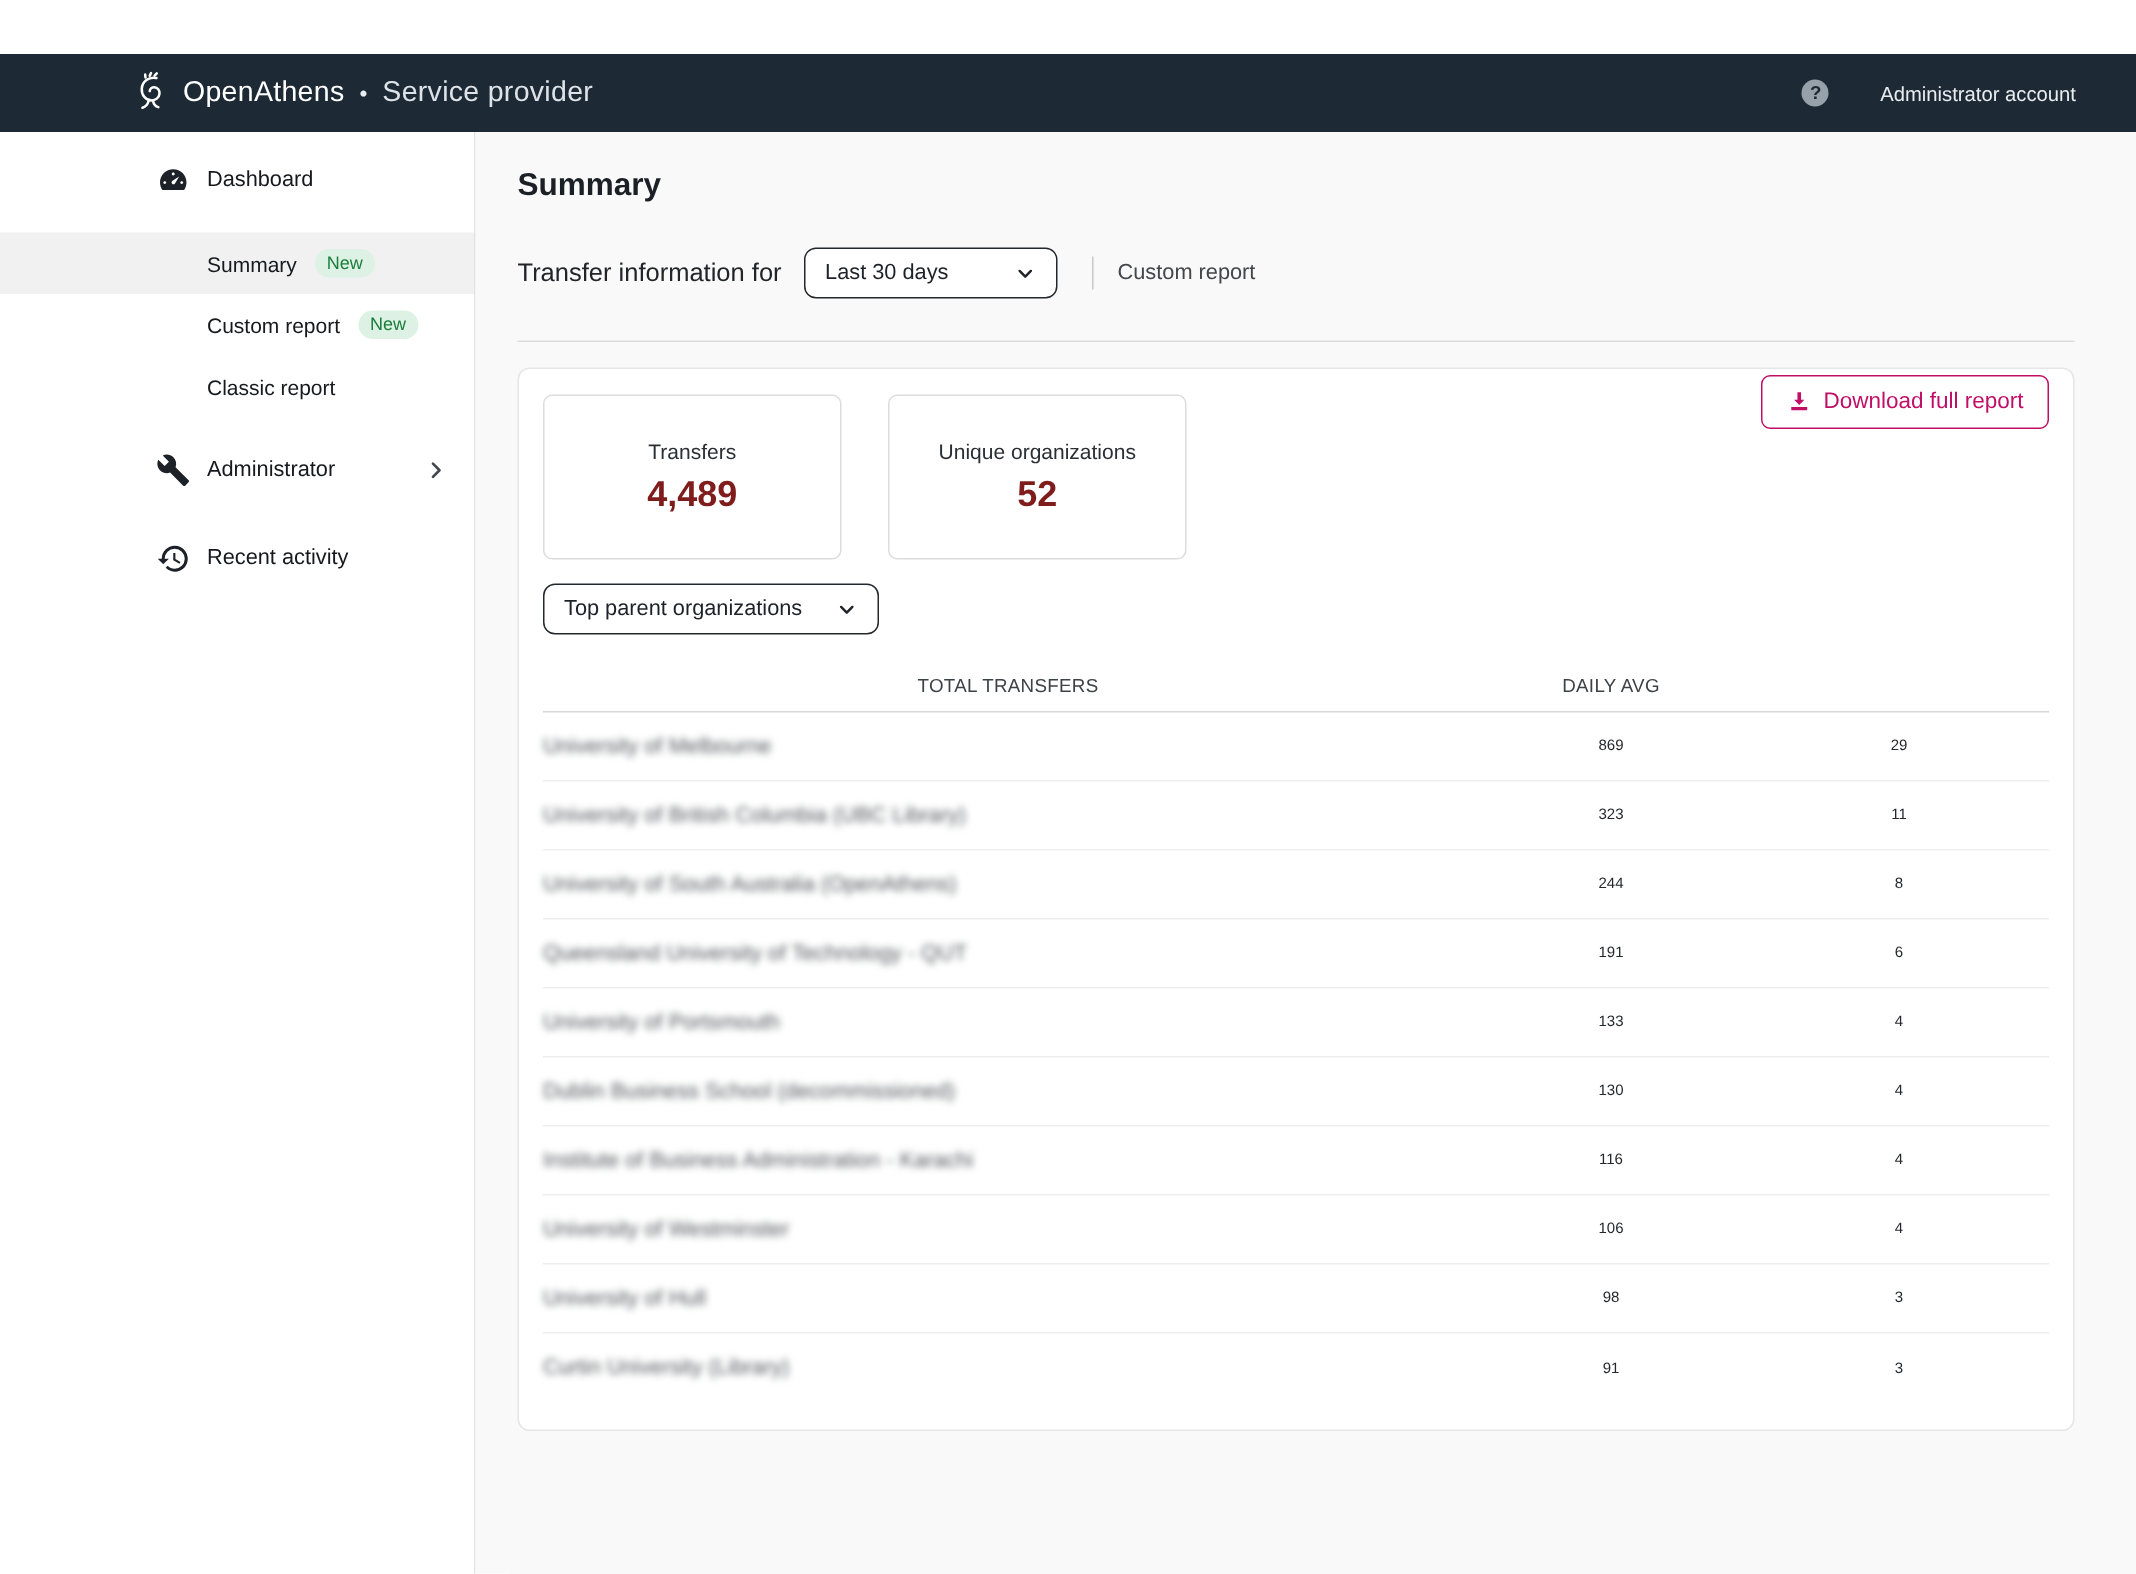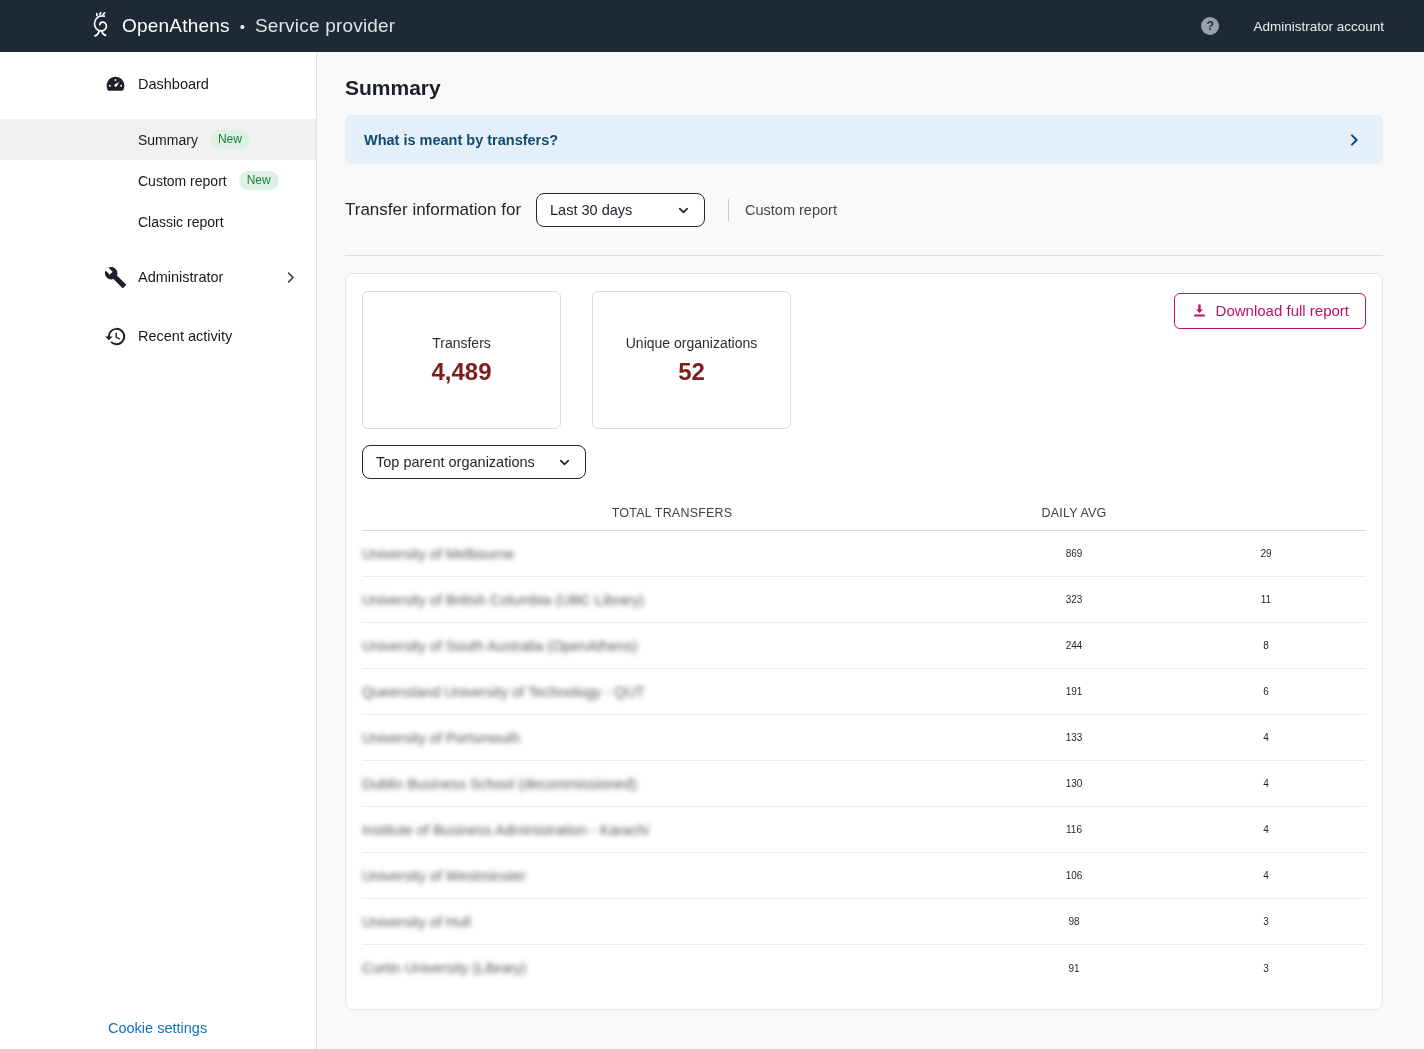--- a/index.html
+++ b/index.html
@@ -1,21 +1,21 @@
 <!DOCTYPE html>
 <html><head>
 <meta charset="utf-8">
 <style>
   * { margin:0; padding:0; box-sizing:border-box; }
   html,body { width:1424px; height:1049px; overflow:hidden; background:#fff;
     font-family:"Liberation Sans", sans-serif; }
 
   
   .navbar { height:52px; background:#1d2a35; display:flex; align-items:center;
-    padding:0 40px 0 88px; color:#fff; }
+    padding:0 40px 0 88px; color:#fff;margin-top:36px; }
   .logo-mark { width:27px; height:30px; color:#fff; flex:0 0 auto; }
   .brand { font-size:19px; color:#ffffff; margin-left:7px; letter-spacing:.2px; }
   .brand-dot { margin:0 10px; color:#e8edf1; font-size:15px; }
   .product { font-size:19px; color:#dde3e8; letter-spacing:.2px; }
   .nav-right { margin-left:auto; display:flex; align-items:center; gap:34px; }
   .help-circle { width:18px; height:18px; border-radius:50%; background:#97a1aa;
     color:#1d2a35; font-size:12.5px; font-weight:bold; display:flex;
     align-items:center; justify-content:center; cursor:pointer; }
   .account { font-size:13.5px; color:#e9edf0; cursor:pointer; }
 
@@ -56,27 +56,27 @@
   .select .sel-chev { width:15px; height:15px; color:#1d2228; margin-left:22px; }
   .filter-row .select { margin-left:15px; min-width:169px; }
   .vdiv { width:1px; height:22px; background:#c9c9c9; margin:0 16px 0 23px; }
   .custom-link { font-size:14.5px; color:#42474c; cursor:pointer; }
 
   .rule { border:none; border-top:1px solid #dcdcdc; margin-top:28px; }
 
   .card { margin-top:17px; background:#fff; border:1px solid #e6e6e6;
     border-radius:8px; padding:17px 16px 18px; position:relative; }
   .stats-row { display:flex; gap:31px; }
-  .stat-card { width:199px; height:138px; border:1px solid #dcdcdc; border-radius:6px;
+  .stat-card { width:199px; height:110px; border:1px solid #dcdcdc; border-radius:6px;
     display:flex; flex-direction:column; align-items:center; justify-content:center;
     gap:7px; background:#fff; }
   .stat-label { font-size:14px; color:#2a2f34; }
   .stat-value { font-size:24px; font-weight:bold; color:#7f1d1d; }
 
-  .download-btn { position:absolute; top:19px; right:16px; display:flex;
+  .download-btn { position:absolute; top:4px; right:16px; display:flex;
     align-items:center; gap:8px; background:#fff; border:1px solid #c10f67;
     color:#c10f67; border-radius:6px; padding:8px 16px 9px; font-size:15px;
     cursor:pointer; font-family:inherit; }
   .download-btn .dl-icon { width:17px; height:17px; }
 
   .table-filter { margin-top:16px; }
   .table-filter .select { min-width:210px; }
 
   .org-table { margin-top:27px; }
   .t-head { display:grid; grid-template-columns:1fr 184px 200px; padding-bottom:10px;
@@ -161,28 +161,20 @@
     </div>
 
     <div class="cookie">
       <a>Cookie settings</a>
     </div>
   </nav>
 
   <main class="main">
     <h1 class="page-title">Summary</h1>
 
-    <div class="banner">
-      <span class="banner-text">What is meant by transfers?</span>
-      <span class="banner-chev">
-        <svg viewBox="0 0 24 24">
-            <path fill="none" stroke="currentColor" stroke-width="3" stroke-linecap="round" stroke-linejoin="round" d="M9 5l7 7-7 7"></path>
-          </svg>
-      </span>
-    </div>
 
     <div class="filter-row">
       <span class="filter-label">Transfer information for</span>
       <div class="select">
         <span>Last 30 days</span>
         <span class="sel-chev">
           <svg viewBox="0 0 24 24">
               <path fill="none" stroke="currentColor" stroke-width="2.6" stroke-linecap="round" stroke-linejoin="round" d="M6 9l6 6 6-6"></path>
             </svg>
         </span>

